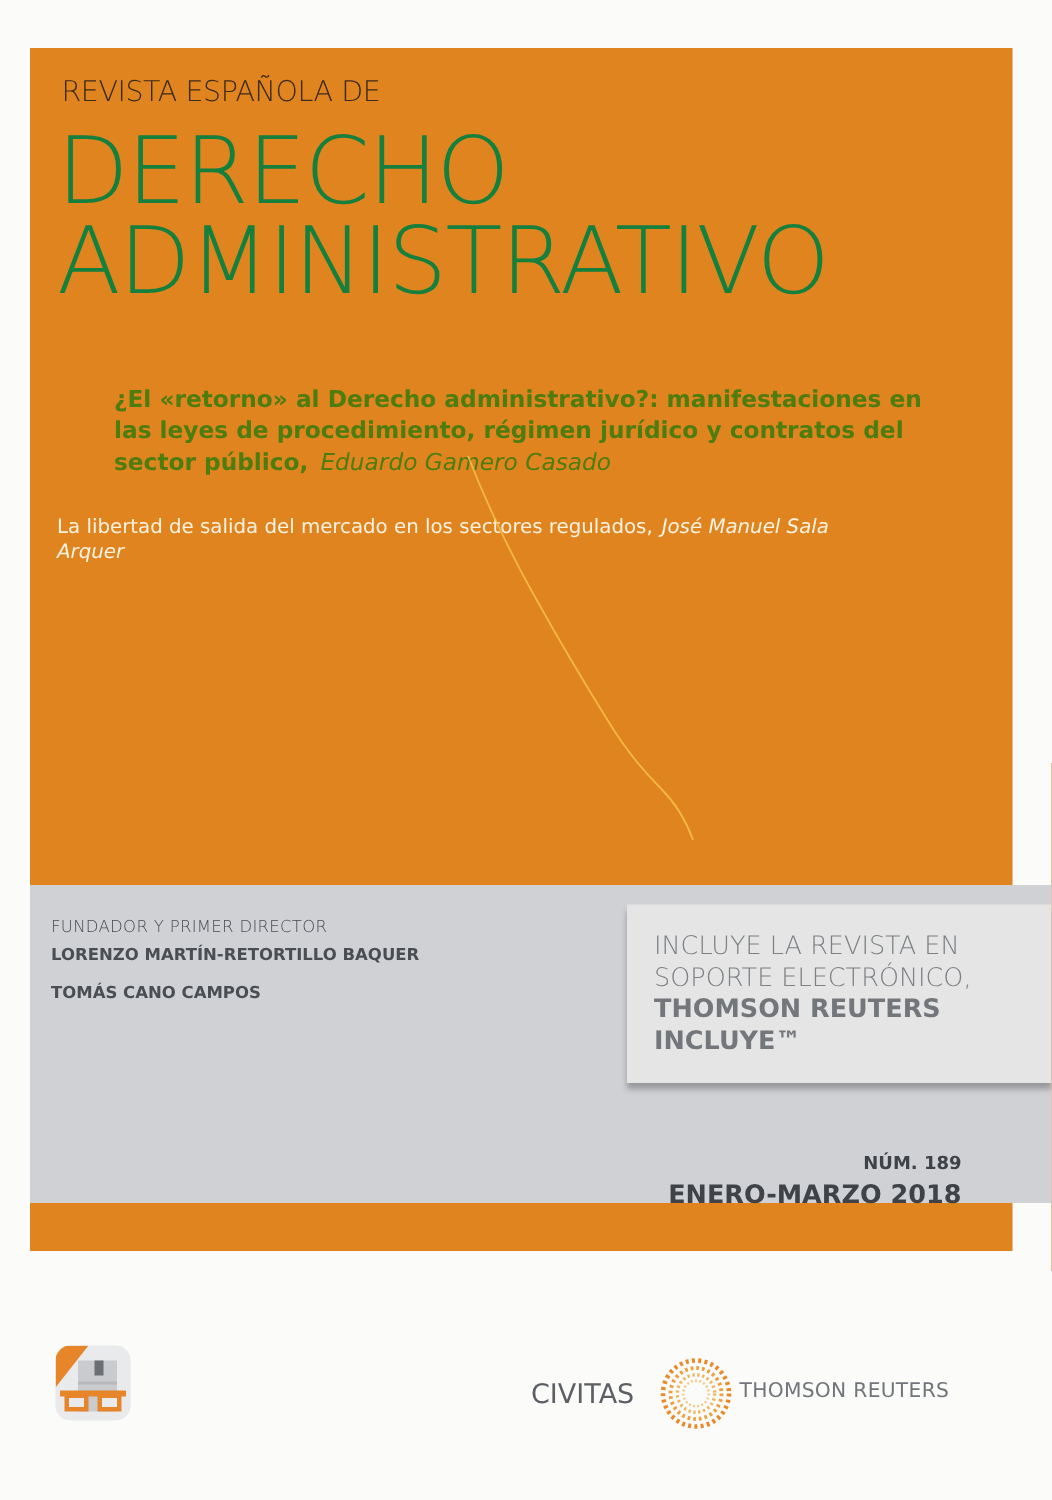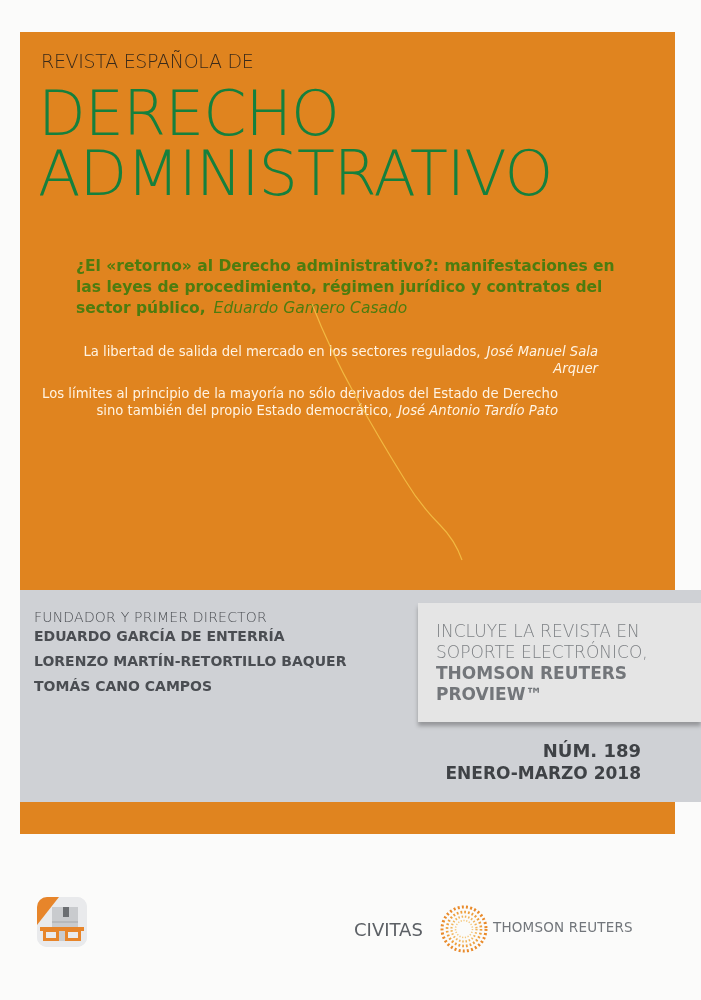--- a/index.html
+++ b/index.html
@@ -5,31 +5,31 @@
   html, body { margin:0; padding:0; }
   body { width:701px; height:1000px; background:#fbfbfa; position:relative; overflow:hidden; font-family:"DejaVu Sans", sans-serif; }
   .orange { position:absolute; left:20px; top:32px; width:655px; height:802px; background:#e0841f; }
   .crack { position:absolute; left:0; top:0; width:701px; height:1000px; pointer-events:none; }
   .kicker { position:absolute; left:41px; top:50px; font-size:19px; color:#3a2a1a; letter-spacing:-0.3px; font-weight:300; }
   .title { position:absolute; left:38px; top:84px; color:#15803d; font-size:62px; line-height:60px; font-weight:300; letter-spacing:-1px; }
   .title div { white-space:nowrap; }
   .lead { position:absolute; left:38px; top:256px; width:540px; color:#4d7c0f; font-size:15.5px; line-height:21px; font-weight:bold;margin-left:38px; }
   .lead .author { font-weight:normal; font-style:italic; margin-left:8px; }
   .articles { position:absolute; left:38px; top:343px; width:560px; color:#fff3e2; font-size:13.2px; line-height:17px; }
-  .art { margin-bottom:8px;text-align:right; }
+  .art { margin-bottom:8px; }
   .art .author { font-style:italic; margin-left:6px; font-weight:300; }
   .grey { position:absolute; left:20px; top:590px; width:681px; height:212px; background:#cfd1d5; }
-  .staff { position:absolute; left:34px; top:608px; color:#4a4d52; font-size:14px; line-height:19px; }
+  .staff { position:absolute; left:34px; top:608px; color:#4a4d52; font-size:11px; line-height:19px; }
   .staff .role { font-weight:300; letter-spacing:0.2px; }
   .staff .name { font-weight:bold; margin-bottom:6px; }
   .promo { position:absolute; left:418px; top:603px; width:283px; height:119px; background:#e5e5e5; box-shadow:0 4px 4px rgba(0,0,0,0.28); }
   .promo-text { position:absolute; left:18px; top:18px; font-size:17px; line-height:21px; color:#7d8084; font-weight:300; }
   .promo-text .bold { font-weight:bold; color:#73767a; }
   .issue { position:absolute; right:60px; top:740px; text-align:right; color:#3f4246; }
-  .issue .num { font-weight:bold; font-size:18px; line-height:22px; }
+  .issue .num { font-weight:bold; font-size:12px; line-height:22px;margin-top:24px; }
   .issue .date { font-size:17px; line-height:22px; font-weight:700; }
   .app-icon { position:absolute; left:37px; top:897px; width:50px; height:50px; border-radius:10px; background:#e9eaec; overflow:hidden; }
   .civitas { position:absolute; left:354px; top:919px; font-size:18px; color:#5c6065; }
   .tr-logo { position:absolute; left:440px; top:905px; }
   .tr-text { position:absolute; left:493px; top:919px; font-size:13.5px; color:#72767b; letter-spacing:0.2px; }
 </style>
 </head>
 <body>
 
 <div class="orange"></div>
@@ -39,42 +39,40 @@
   <div>DERECHO</div>
   <div>ADMINISTRATIVO</div>
 </div>
 
 <div class="lead">
   <span>¿El «retorno» al Derecho administrativo?: manifestaciones en las leyes de procedimiento, régimen jurídico y contratos del sector público,</span><span class="author">Eduardo Gamero Casado</span>
 </div>
 
 <div class="articles">
   <div class="art"><span>La libertad de salida del mercado en los sectores regulados,</span><span class="author">José Manuel Sala Arquer</span></div>
-  <div class="art" style="width:520px;"><span>Los límites al principio de la mayoría no sólo derivados del Estado de Derecho sino también del propio Estado democrático,</span><span class="author">José Antonio Tardío Pato</span></div>
 </div>
 
 <svg class="crack" viewBox="0 0 701 1000">
   <path d="M312 304 Q330 350 355 395 Q380 440 405 480 Q420 505 440 525 Q455 540 462 560" stroke="#f6c64a" stroke-width="1.2" fill="none" opacity="0.8"></path>
 </svg>
 
 <div class="grey"></div>
 
 <div class="staff">
   <div class="role">FUNDADOR Y PRIMER DIRECTOR</div>
-  <div class="name">EDUARDO GARCÍA DE ENTERRÍA</div>
   <div class="name">LORENZO MARTÍN-RETORTILLO BAQUER</div>
   <div class="name">TOMÁS CANO CAMPOS</div>
 </div>
 
 <div class="promo">
   <div class="promo-text">
     <div>INCLUYE LA REVISTA EN</div>
     <div>SOPORTE ELECTRÓNICO,</div>
     <div class="bold">THOMSON REUTERS</div>
-    <div class="bold">PROVIEW™</div>
+    <div class="bold">INCLUYE™</div>
   </div>
 </div>
 
 <div class="issue">
   <div class="num">NÚM. 189</div>
   <div class="date">ENERO-MARZO 2018</div>
 </div>
 
 <div class="app-icon">
   <svg width="50" height="50" viewBox="0 0 50 50">

